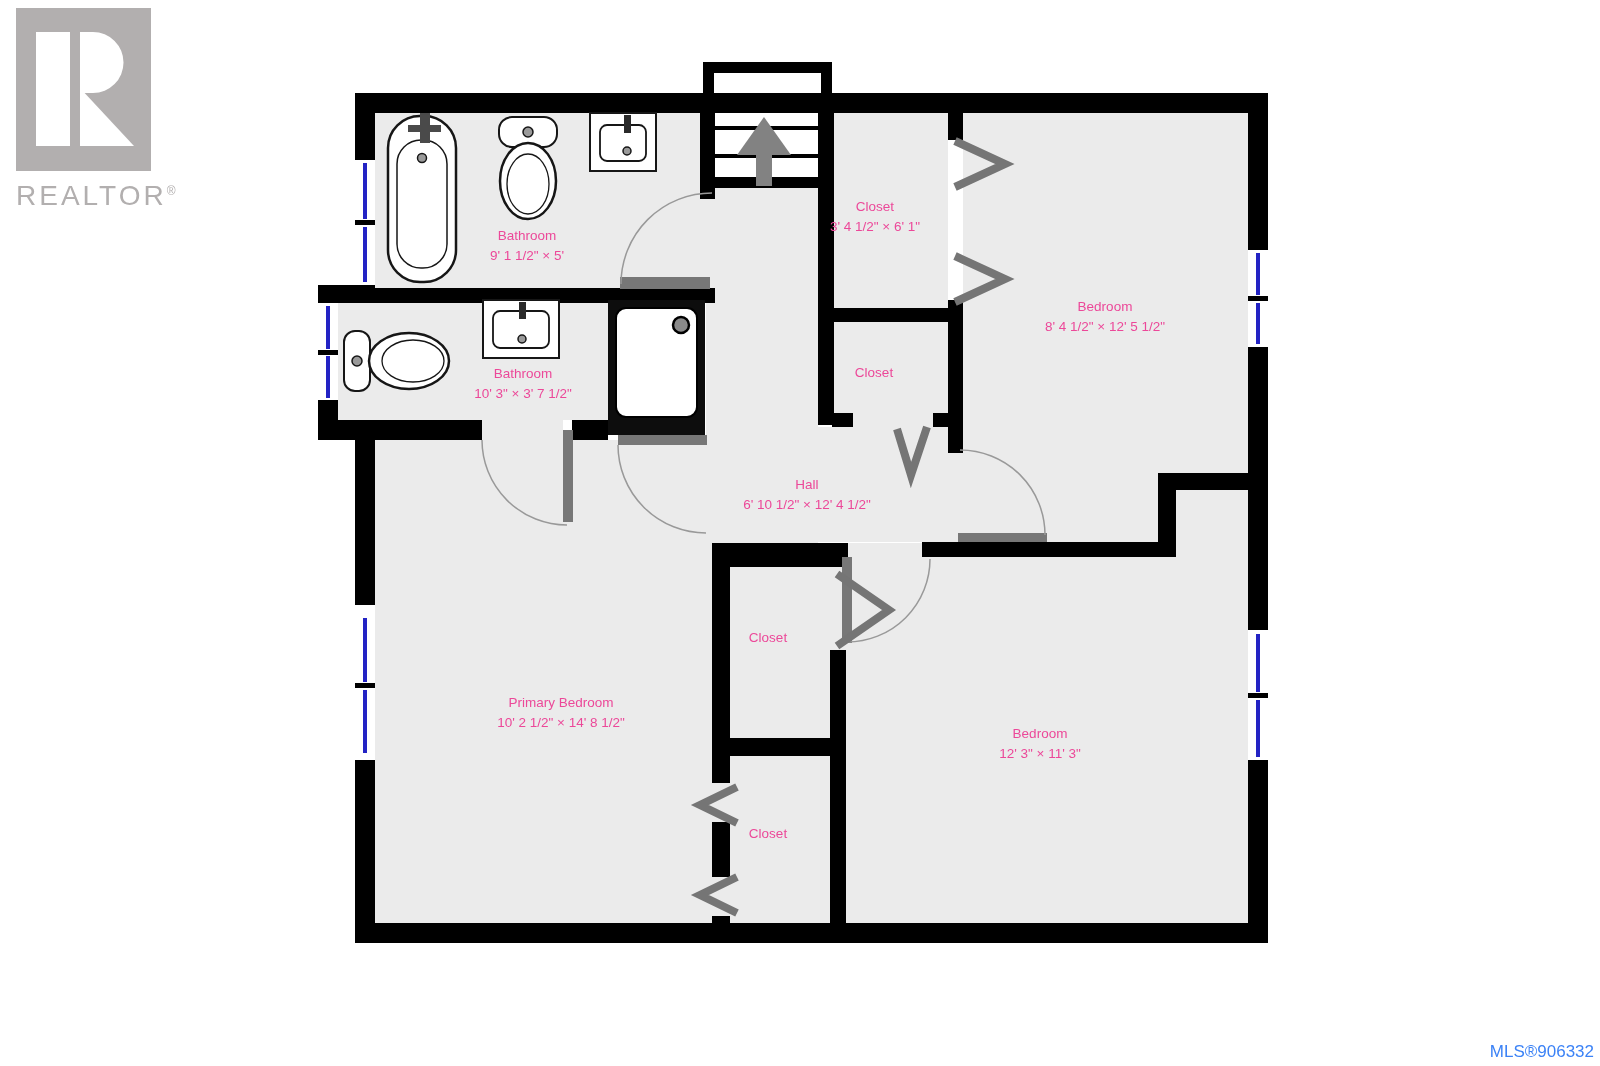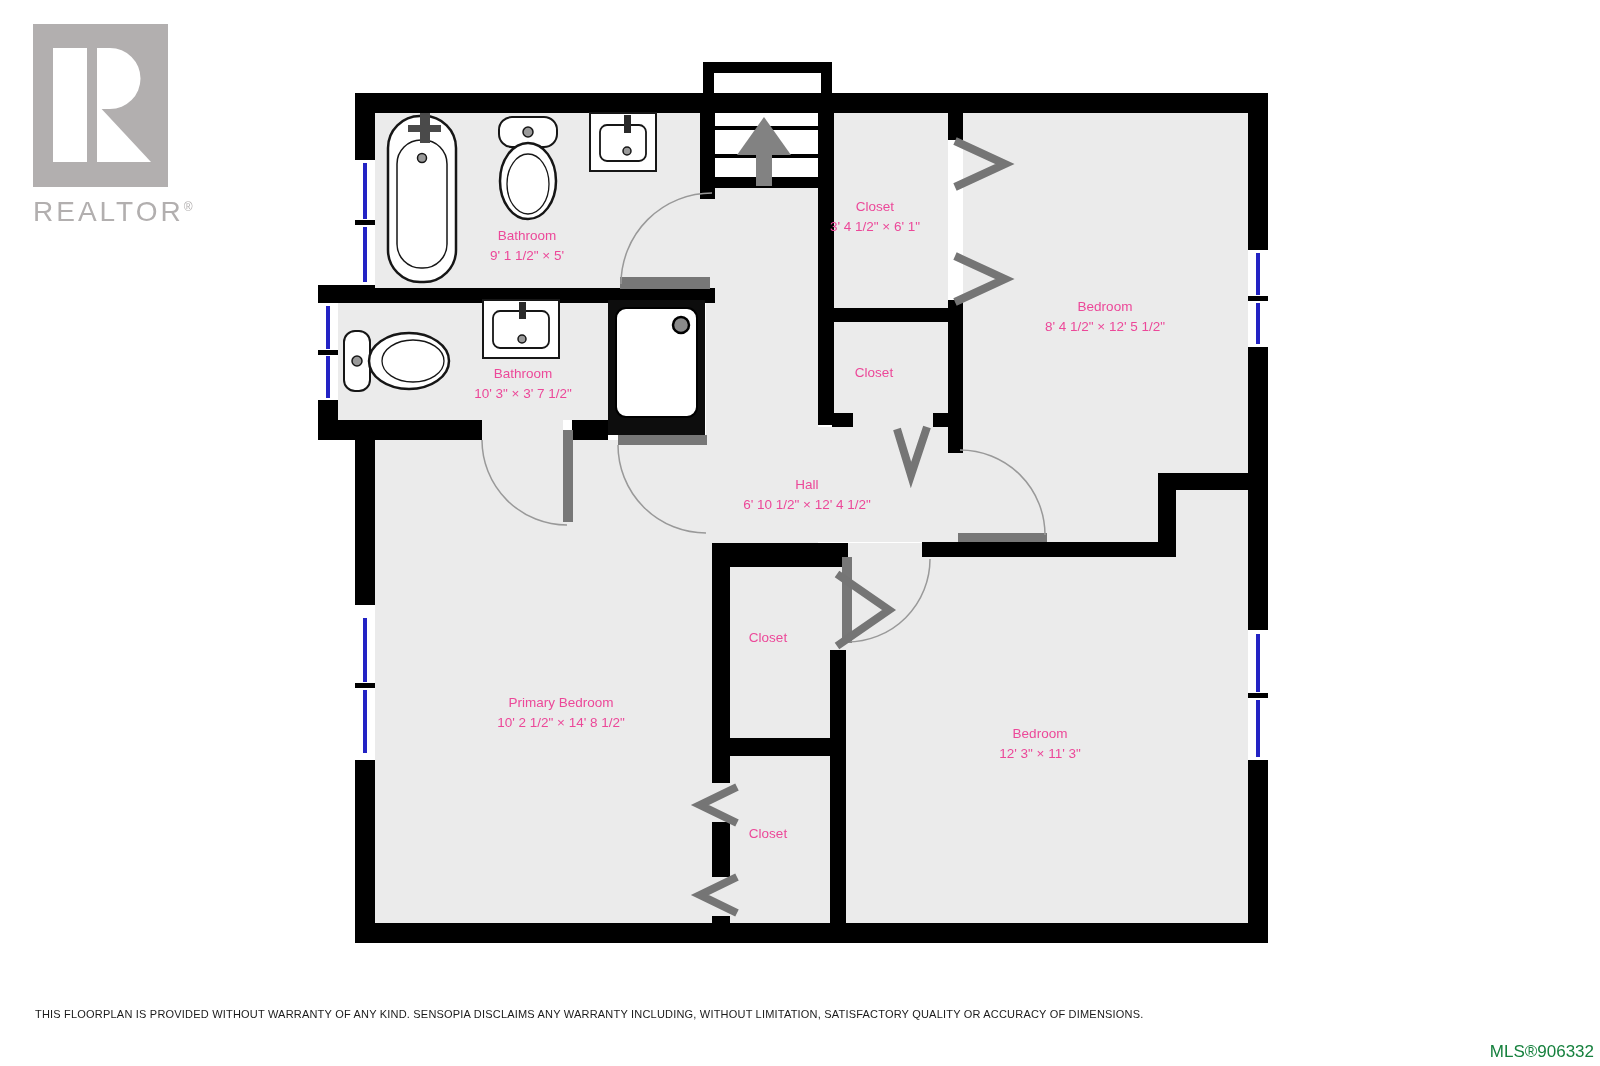--- a/index.html
+++ b/index.html
@@ -1,37 +1,37 @@
 <!DOCTYPE html>
 <html><head>
 <meta charset="utf-8">
 <style>
   html,body{margin:0;padding:0;background:#fff;}
   .canvas{
     position:relative;width:1600px;height:1066px;background:#ffffff;
     font-family:"Liberation Sans","DejaVu Sans",sans-serif;overflow:hidden;
   }
   .plan-svg{position:absolute;left:0;top:0;width:1600px;height:1066px;}
-  .logo{position:absolute;left:33px;top:8px;width:200px;margin-top:16px;}
+  .logo{position:absolute;left:16px;top:8px;width:200px;}
   .logo-text{
     margin-top:5px;font-size:28px;letter-spacing:3px;color:#b2afaf;
     font-weight:400;white-space:nowrap;
   }
   .logo-text sup{font-size:12px;letter-spacing:0;}
   .room-label{
     position:absolute;transform:translate(-50%,-50%);
     text-align:center;color:#ec4899;font-size:13.5px;line-height:1.45;
     white-space:nowrap;pointer-events:none;
   }
   .footer-disclaimer{
     position:absolute;left:35px;top:1008px;font-size:11px;color:#1a1a1a;
     letter-spacing:0.2px;white-space:nowrap;
   }
   .footer-mls{
-    position:absolute;right:6px;top:1042px;font-size:17px;color:#15803d;
+    position:absolute;right:6px;top:1042px;font-size:17px;color:#3b82f6;
   }
 </style>
 </head>
 <body>
 
 <div class="canvas">
 
   <div class="logo">
     <svg width="135" height="163" viewBox="0 0 135 163">
       <rect x="0" y="0" width="135" height="163" fill="#b2afaf"></rect>
@@ -248,16 +248,15 @@
     <div>Closet</div>
   </div>
   <div class="room-label" style="left:1040px;top:744px">
     <div>Bedroom</div>
     <div>12' 3" × 11' 3"</div>
   </div>
   <div class="room-label" style="left:768px;top:834px">
     <div>Closet</div>
   </div>
 
-  <div class="footer-disclaimer">THIS FLOORPLAN IS PROVIDED WITHOUT WARRANTY OF ANY KIND. SENSOPIA DISCLAIMS ANY WARRANTY INCLUDING, WITHOUT LIMITATION, SATISFACTORY QUALITY OR ACCURACY OF DIMENSIONS.</div>
   <div class="footer-mls">MLS®906332</div>
 
 </div>
 
 </body></html>

